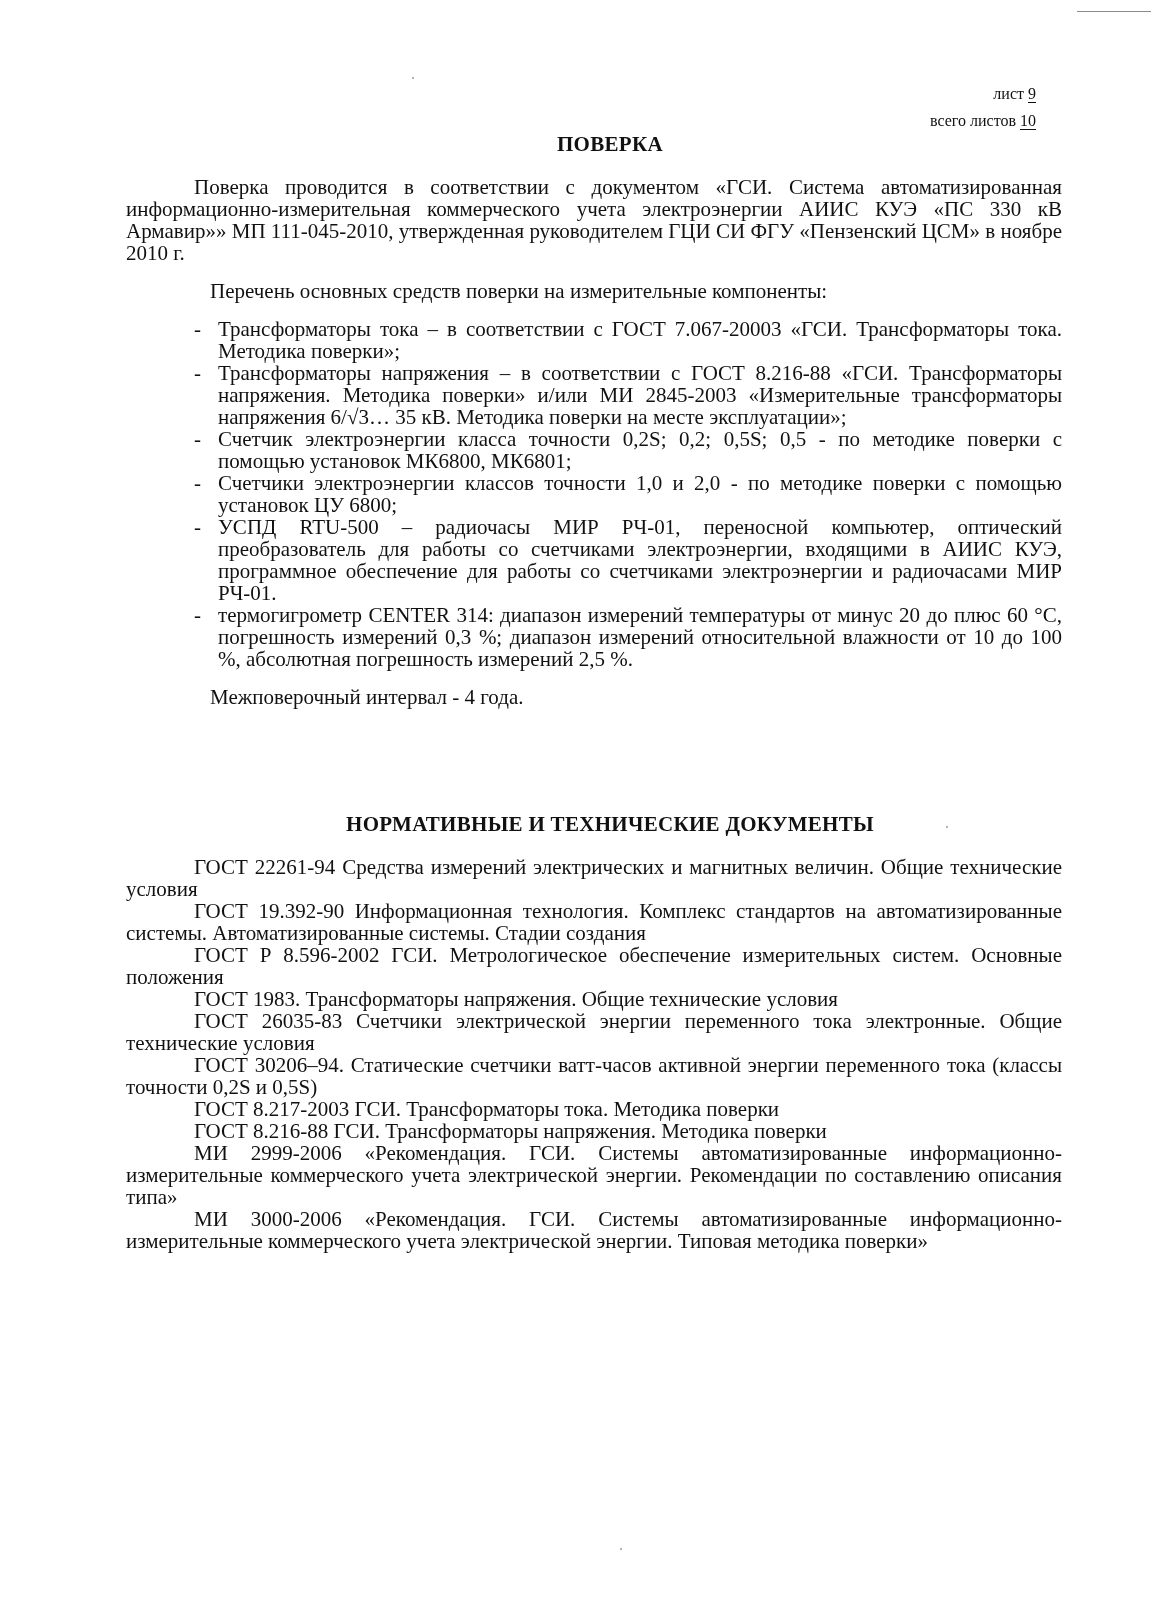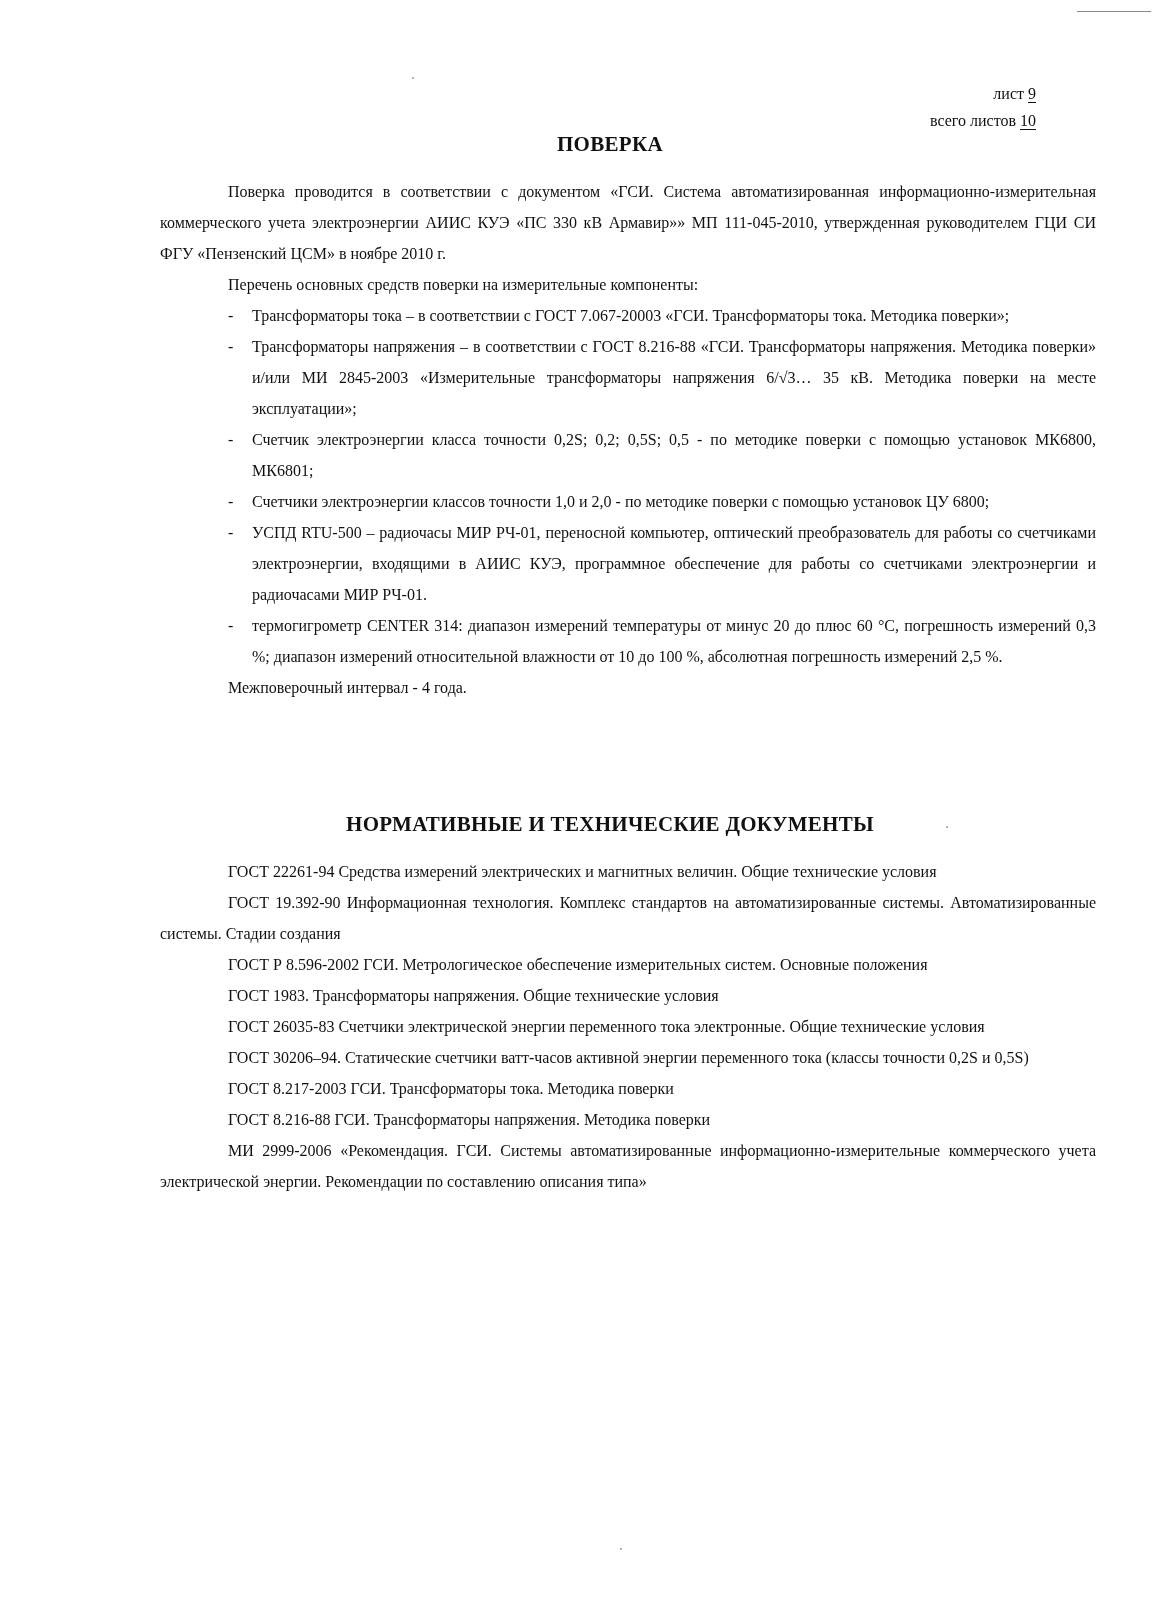--- a/index.html
+++ b/index.html
@@ -16,25 +16,25 @@
     .sheet-info {
       position: absolute; right: 116px; top: 80px; text-align: right;
       font-size: 16px; line-height: 27px;
     }
     .sheet-info .num { text-decoration: underline; text-underline-offset: 3px; }
     .title {
       position: absolute; left: 0; width: 1220px; text-align: center;
       font-weight: bold; font-size: 21px; letter-spacing: 0.3px;
     }
     .content {
-      position: absolute; left: 160px; width: 936px;
-      font-size: 16px; line-height: 31px;
+      position: absolute; left: 126px; width: 936px;
+      font-size: 21px; line-height: 22px;
     }
     .p { text-align: justify; text-indent: 68px; margin: 0; }
-    .p-plain { margin: 0; padding-left: 68px; }
+    .p-plain { margin: 16px; padding-left: 68px; }
     .list { list-style: none; margin: 0; padding: 0 0 0 68px; }
     .list li {
       position: relative; padding-left: 24px; text-align: justify; margin: 0;
     }
     .list li .dash { position: absolute; left: 0; top: 0; }
     .refs .p { text-indent: 68px; }
   </style>
 </head>
 <body>
 
@@ -75,13 +75,14 @@
 <div class="content refs" style="top:856px;">
   <p class="p">ГОСТ 22261-94 Средства измерений электрических и магнитных величин. Общие технические условия</p>
   <p class="p">ГОСТ 19.392-90 Информационная технология. Комплекс стандартов на автоматизированные системы. Автоматизированные системы. Стадии создания</p>
   <p class="p">ГОСТ Р 8.596-2002 ГСИ. Метрологическое обеспечение измерительных систем. Основные положения</p>
   <p class="p">ГОСТ 1983. Трансформаторы напряжения. Общие технические условия</p>
   <p class="p">ГОСТ 26035-83 Счетчики электрической энергии переменного тока электронные. Общие технические условия</p>
   <p class="p">ГОСТ 30206–94. Статические счетчики ватт-часов активной энергии переменного тока (классы точности 0,2S и 0,5S)</p>
   <p class="p">ГОСТ 8.217-2003 ГСИ. Трансформаторы тока. Методика поверки</p>
   <p class="p">ГОСТ 8.216-88 ГСИ. Трансформаторы напряжения. Методика поверки</p>
   <p class="p">МИ 2999-2006 «Рекомендация. ГСИ. Системы автоматизированные информационно-измерительные коммерческого учета электрической энергии. Рекомендации по составлению описания типа»</p>
+  <p class="p">МИ 3000-2006 «Рекомендация. ГСИ. Системы автоматизированные информационно-измерительные коммерческого учета электрической энергии. Типовая методика поверки»</p>
 </div>
 
 </body></html>

